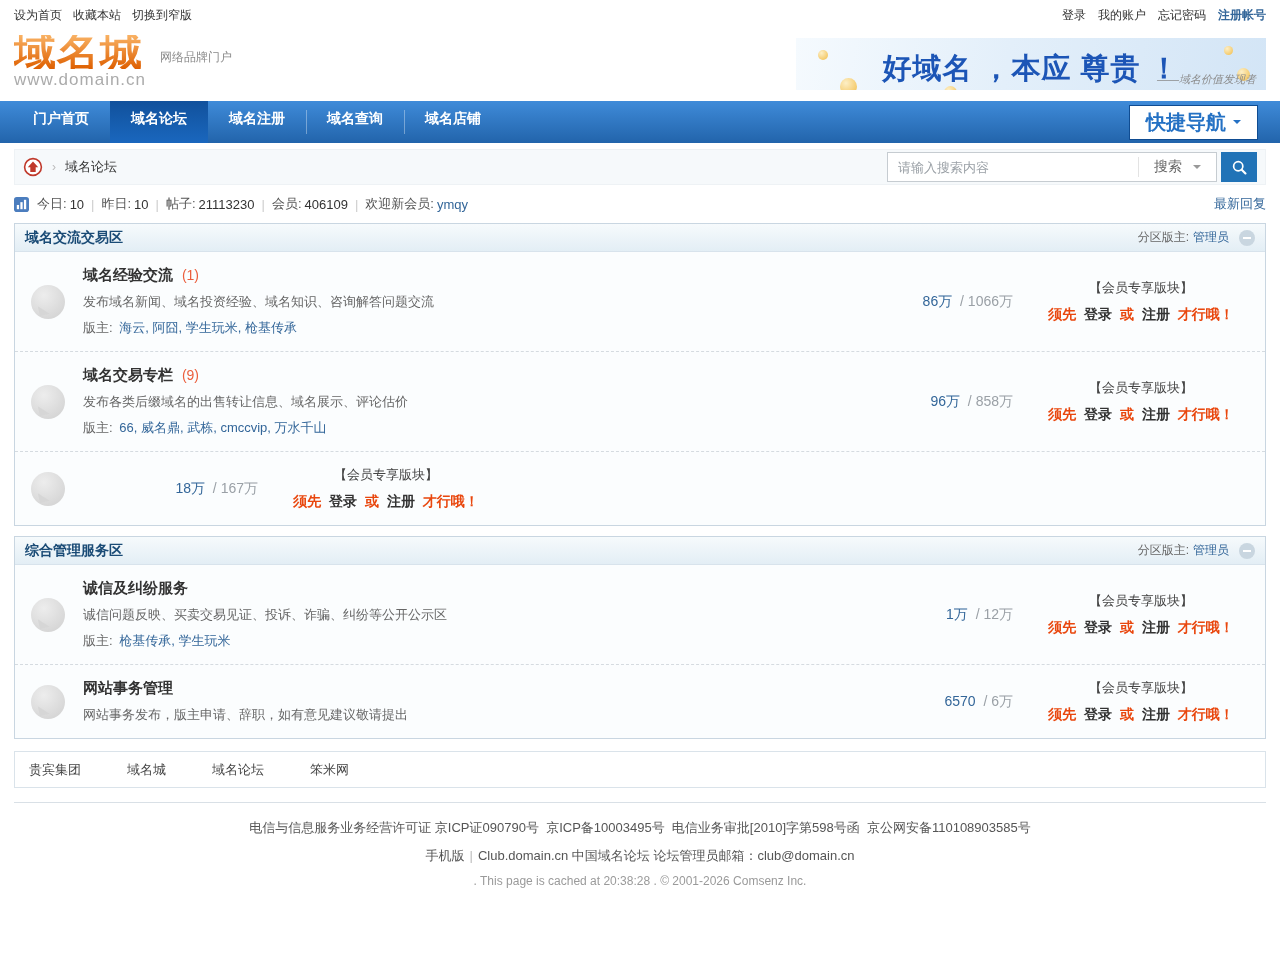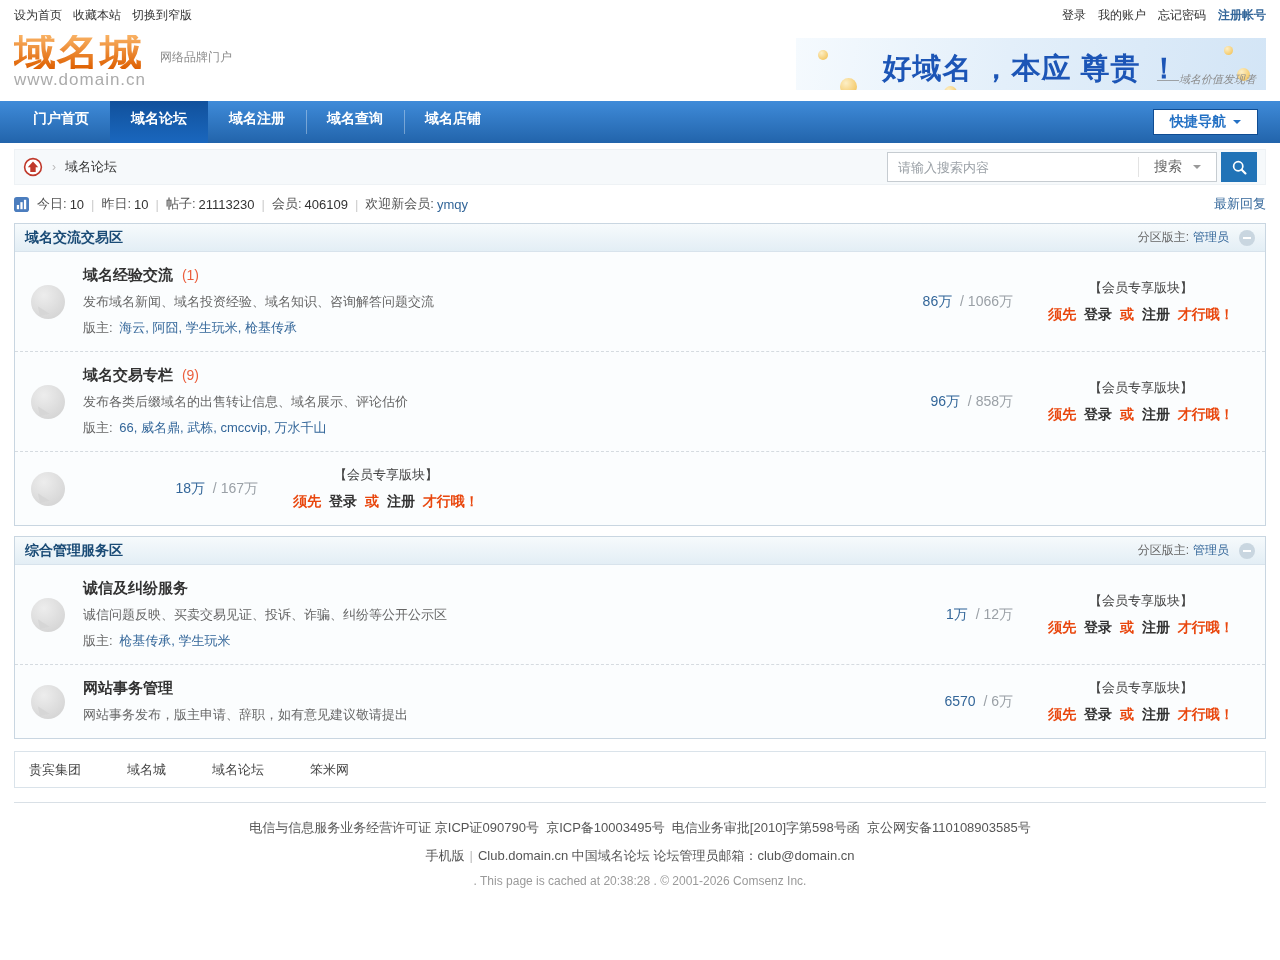--- a/index.html
+++ b/index.html
@@ -32,21 +32,21 @@
   .banner-sub { position: absolute; right: 10px; bottom: 3px; font-size: 11px; color: #8C8C8C; font-style: italic; }
   .coin { position: absolute; border-radius: 50%; background: radial-gradient(circle at 35% 30%, #FDEFC6, #F1BC48); }
 
   
   .nav { height: 42px; background: linear-gradient(#3F8BD9, #2264AB); }
   .nav-inner { width: 1256px; margin: 0 auto; display: flex; height: 100%; }
   .nav-item { padding: 0 21px; line-height: 34px; color: #fff; font-size: 14px; font-weight: bold; position: relative; cursor: pointer; }
   .nav-item.sep::before { content: ''; position: absolute; left: 0; top: 9px; bottom: 9px; width: 1px; background: rgba(255,255,255,.35); }
   .nav-item.active { background: linear-gradient(#11519C, #1A67BE); }
   .quick-nav { margin-left: auto; align-self: center; margin-right: 10px; background: #fff; border: 1px solid #0F4C92;
-    color: #2471C4; font-weight: bold; font-size: 14px; padding: 3px 16px; display: flex; align-items: center; gap: 7px; cursor: pointer; }
+    color: #2471C4; font-weight: bold; font-size: 20px; padding: 3px 16px; display: flex; align-items: center; gap: 7px; cursor: pointer; }
   .caret-blue { width: 0; height: 0; border: 4px solid transparent; border-top-color: #2471C4; margin-top: 4px; }
   .caret-gray { width: 0; height: 0; border: 4px solid transparent; border-top-color: #999; margin-top: 4px; }
 
   
   .crumbbar { margin: 6px 14px 0; height: 36px; display: flex; align-items: center; background: #F6F9FB; border: 1px solid #EEF2F5; padding: 0 8px; }
   .crumb-sep { color: #BBB; margin: 0 9px; font-size: 12px; }
   .crumb-current { font-size: 13px; color: #333; }
   .search-wrap { margin-left: auto; display: flex; align-items: center; }
   .search-box { display: flex; align-items: center; background: #fff; border: 1px solid #C6CCD1; height: 30px; }
   .search-box input { border: 0; outline: 0; width: 250px; padding: 0 10px; font-size: 13px; color: #333; font-family: inherit; }

